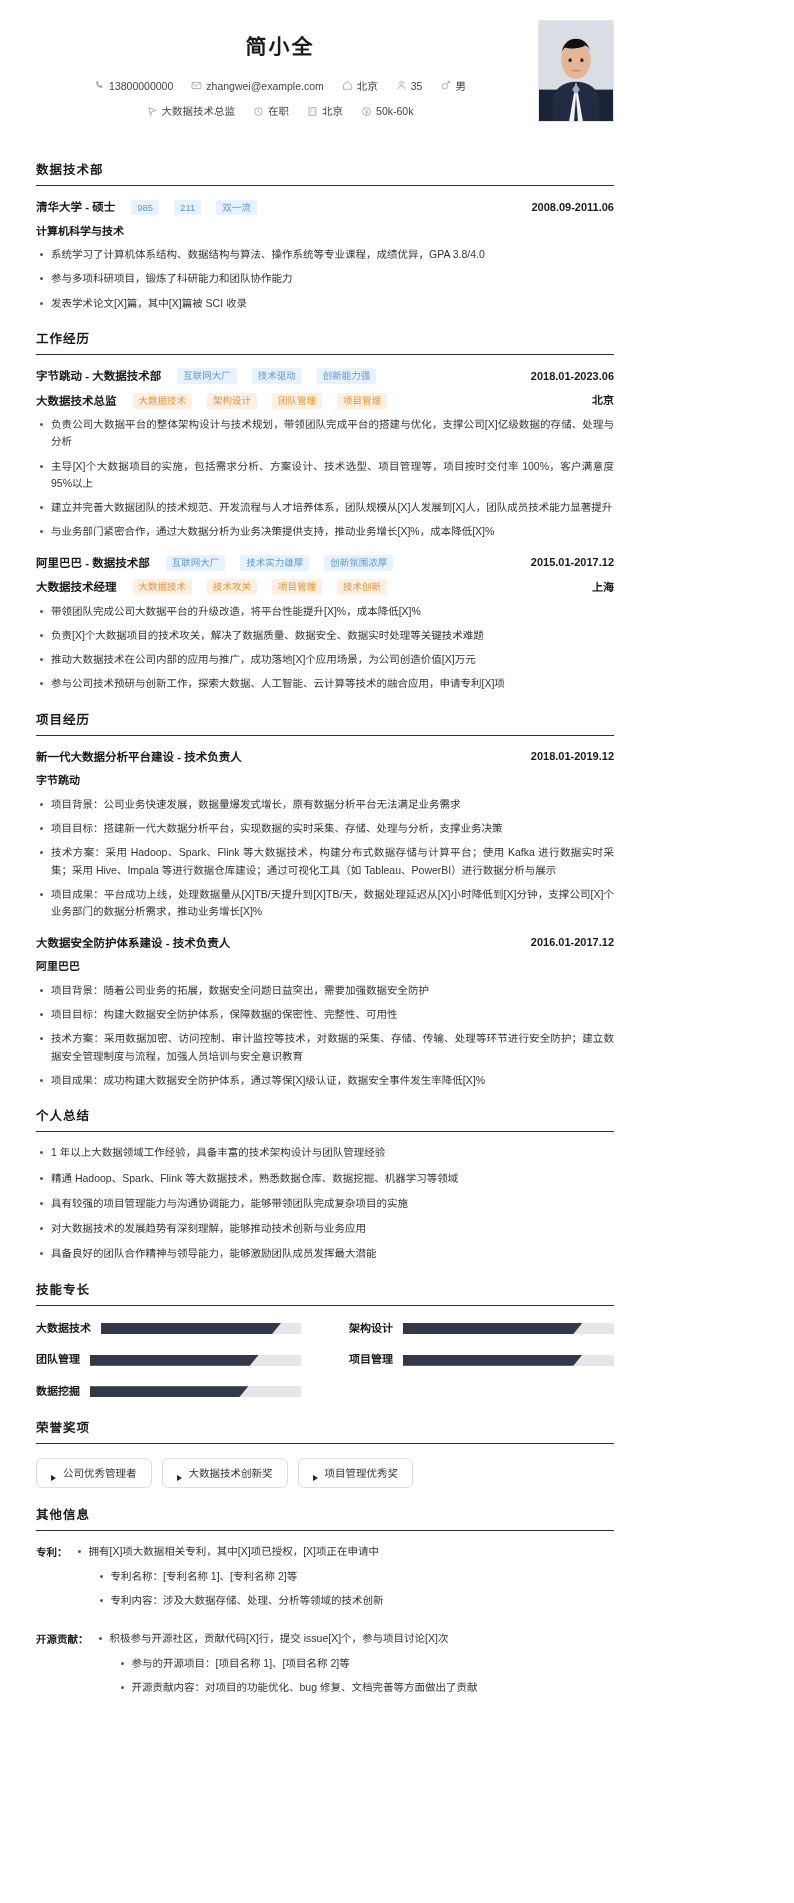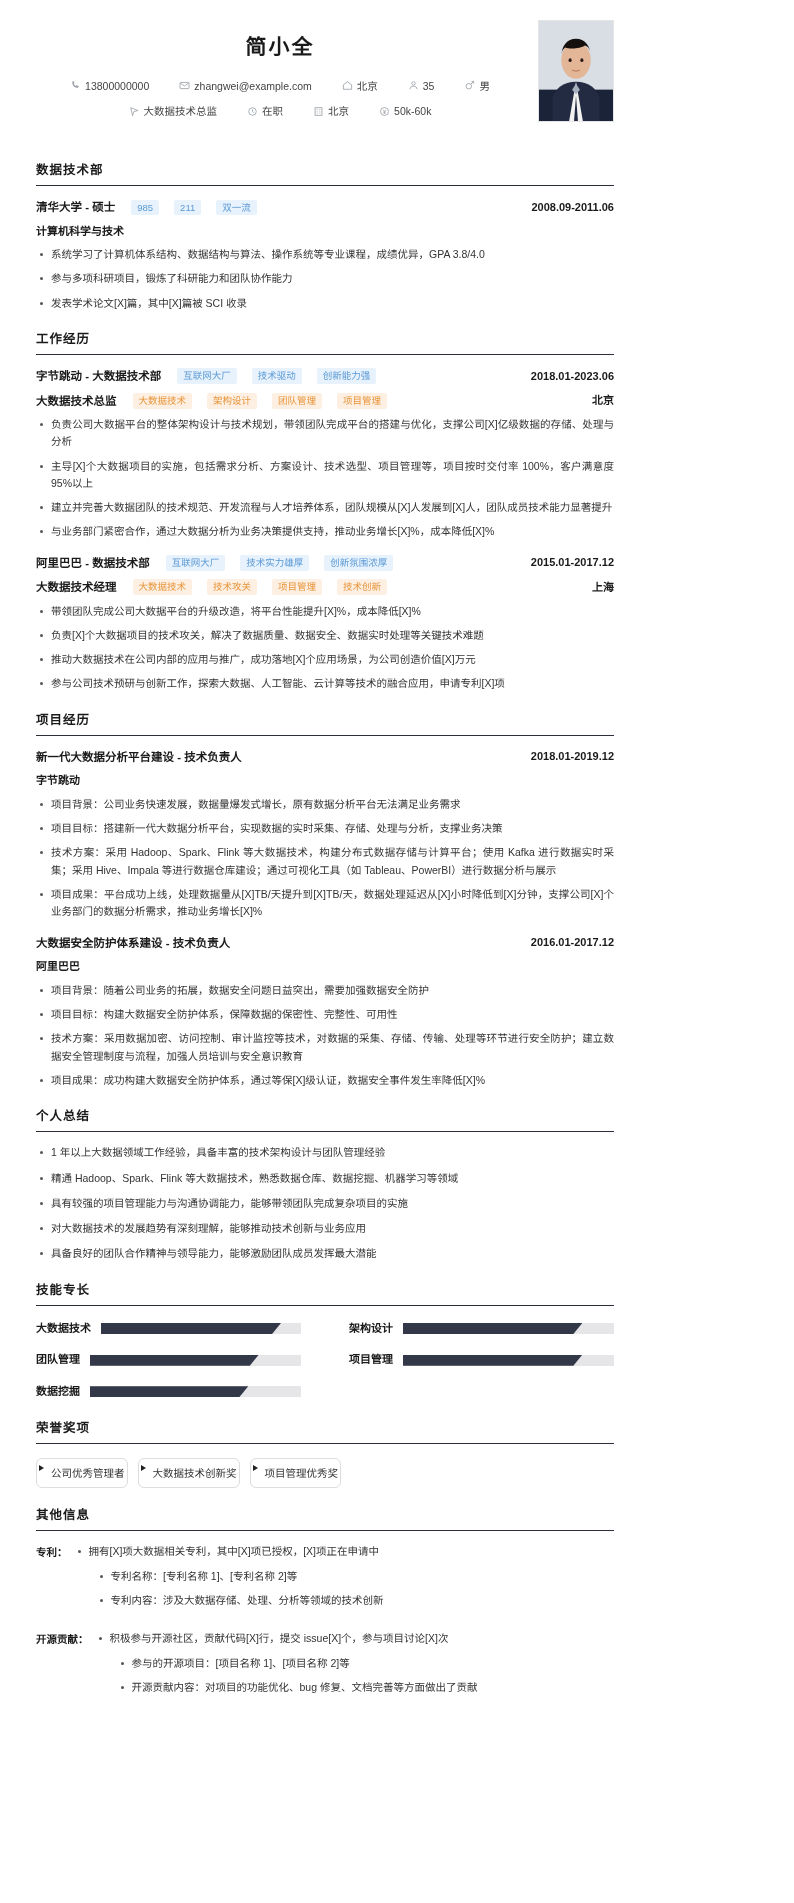--- a/index.html
+++ b/index.html
@@ -35,21 +35,21 @@
     color: #1a1a1a;
     letter-spacing: 2px;
     margin: 6px 0 14px 0;
     padding-right: 90px;
   }
   .contact-row {
     display: flex;
     justify-content: center;
     align-items: center;
     flex-wrap: wrap;
-    gap: 12px;
+    gap: 0px;
     padding-right: 90px;
     margin-bottom: 9px;
   }
   .contact-item {
     display: inline-flex;
     align-items: center;
     gap: 4px;
     font-size: 10.5px;
     color: #444;
     margin: 0 9px;
@@ -201,25 +201,25 @@
 
   
   .awards {
     display: flex;
     flex-wrap: wrap;
     gap: 10px;
     padding-top: 2px;
   }
   .award-chip {
     display: inline-flex;
-    align-items: flex-start;
+    align-items: flex-end;
     gap: 7px;
     border: 1px solid #dddddd;
     border-radius: 6px;
-    padding: 6px 2px;
+    padding: 6px 14px;
     font-size: 10.5px;
     color: #333;
     background: #fff;
   }
   .award-chip .tri {
     display: inline-block;
     width: 0; height: 0;
     border-left: 5px solid #222;
     border-top: 3.5px solid transparent;
     border-bottom: 3.5px solid transparent;

